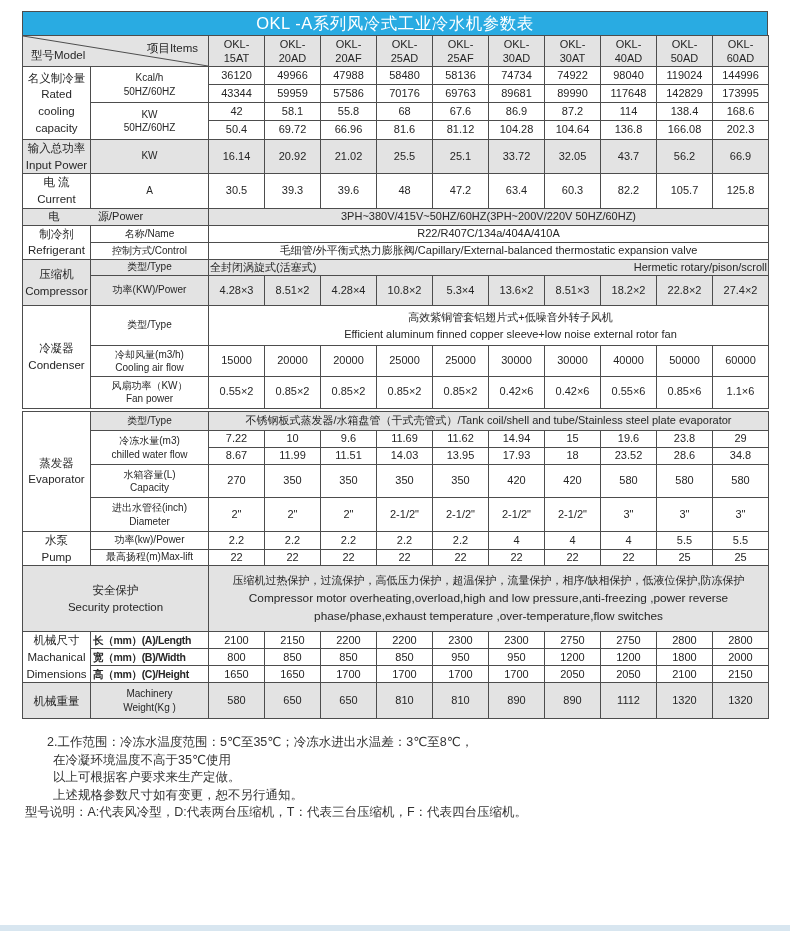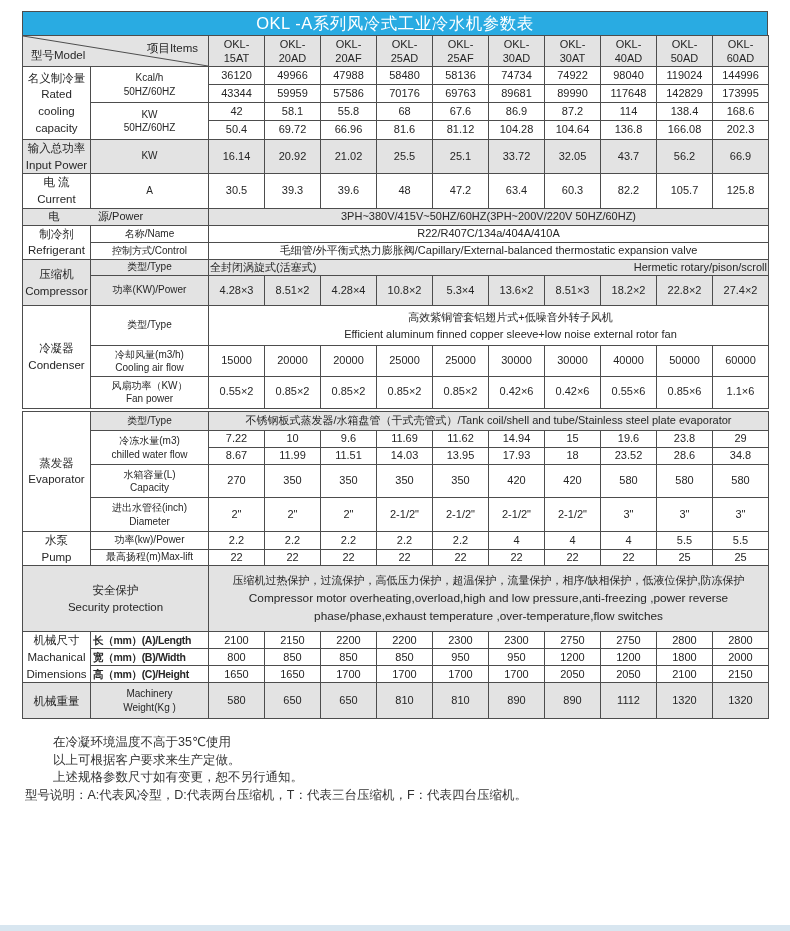--- a/index.html
+++ b/index.html
@@ -474,20 +474,21 @@
             <td>1112</td>
             <td>1320</td>
             <td>1320</td>
           </tr>
 
       </tbody>
     </table>
   </div>
 
   <div class="notes">
+    <div class="ind1">2.工作范围：冷冻水温度范围：5℃至35℃；冷冻水进出水温差：3℃至8℃，</div>
     <div class="ind2">在冷凝环境温度不高于35℃使用</div>
     <div class="ind2">以上可根据客户要求来生产定做。</div>
     <div class="ind2">上述规格参数尺寸如有变更，恕不另行通知。</div>
     <div>型号说明：A:代表风冷型，D:代表两台压缩机，T：代表三台压缩机，F：代表四台压缩机。</div>
 
   </div>
 
   <div class="bottom-strip"></div>
 </div>
 

